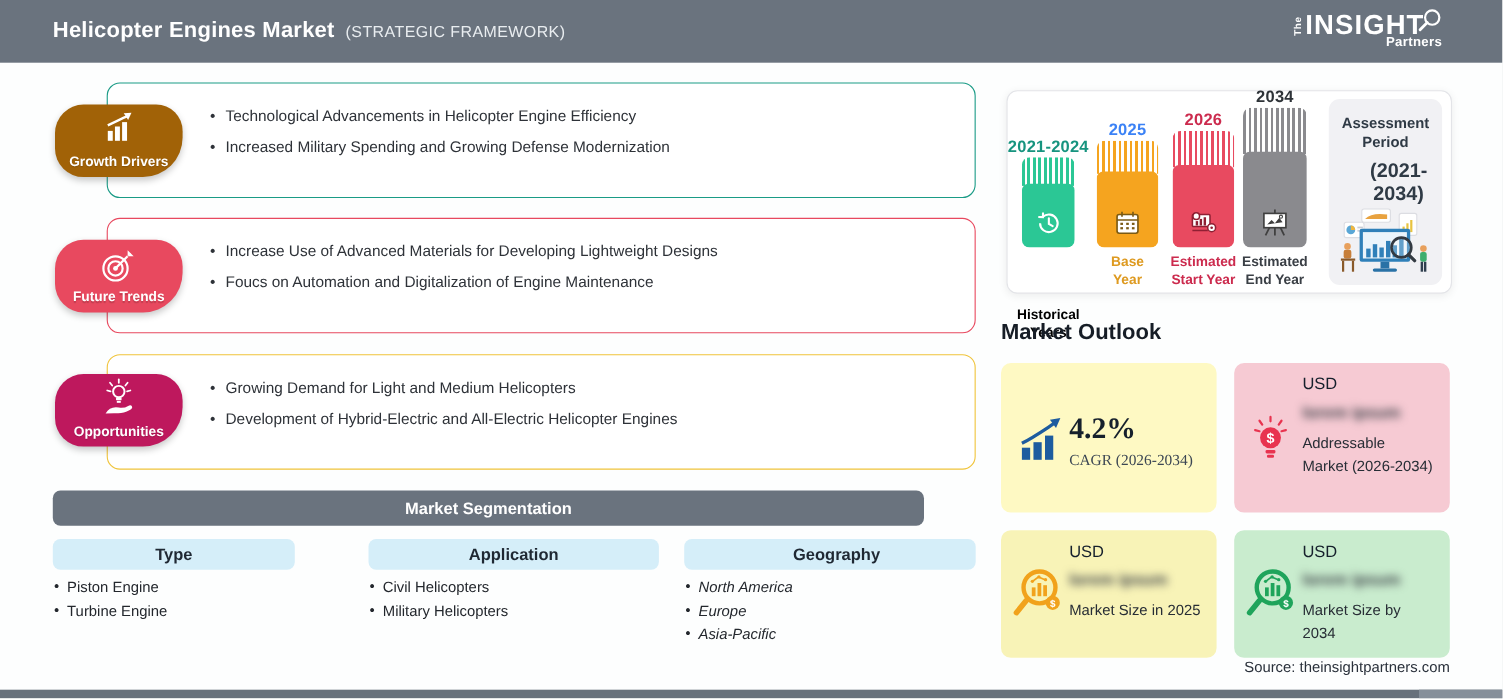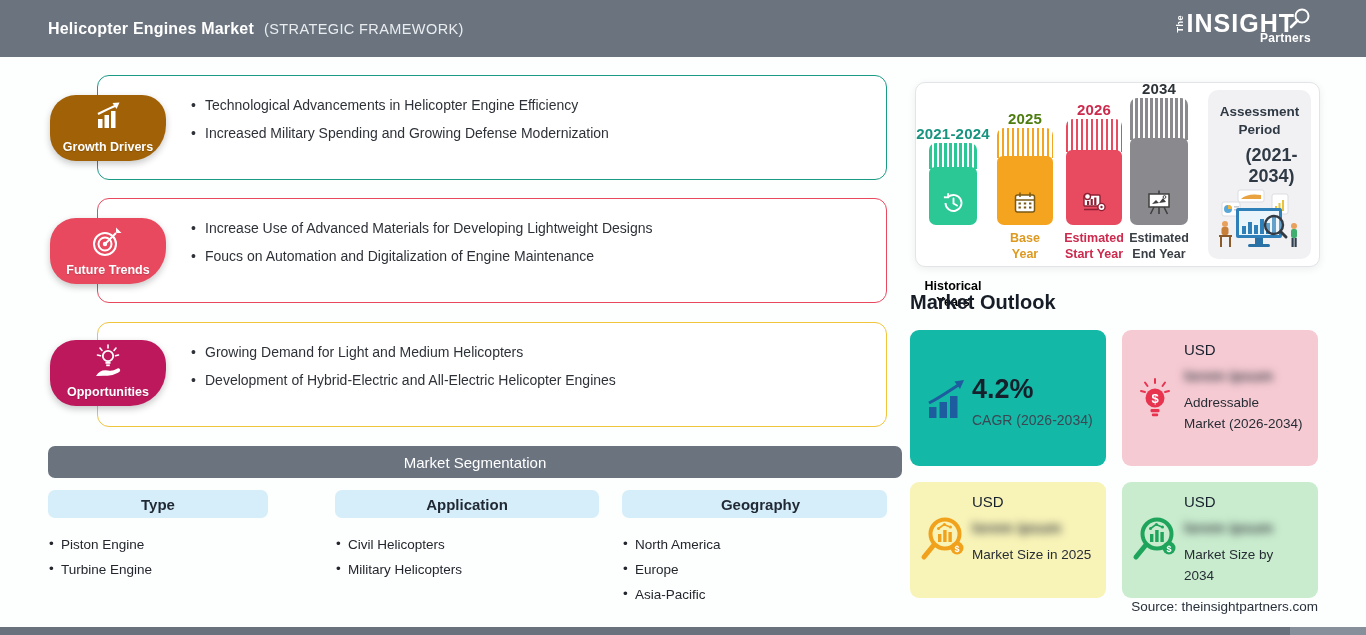--- a/index.html
+++ b/index.html
@@ -4,21 +4,21 @@
 <style>
   * { margin:0; padding:0; box-sizing:border-box; }
   body { background:#e9e9e9; font-family:"Liberation Sans", sans-serif; }
   .page { position:relative; width:1366px; height:635px; background:#fdfefe; overflow:hidden; }
 
   
   .topbar { position:absolute; top:0; left:0; right:0; height:57px; background:#6A737E;
             display:flex; align-items:center; justify-content:space-between;
             padding:0 55px 0 48px; }
   .title-wrap { display:flex; align-items:baseline; gap:10px; }
-  .main-title { color:#ffffff; font-size:16px; font-weight:bold; letter-spacing:.2px; }
+  .main-title { color:#ffffff; font-size:20px; font-weight:bold; letter-spacing:.2px; }
   .sub-title  { color:#e9edf0; font-size:14.5px; font-weight:normal; letter-spacing:.4px; }
   .logo { display:flex; align-items:flex-start; color:#fff; }
   .logo-the { writing-mode:vertical-rl; transform:rotate(180deg); font-size:9px; font-weight:bold;
               letter-spacing:.5px; line-height:1; margin:3px 2px 0 0; }
   .logo-main { display:flex; flex-direction:column; align-items:flex-end; }
   .logo-row { display:flex; align-items:flex-start; }
   .logo-insight { font-size:25px; font-weight:bold; letter-spacing:1px; line-height:.9; }
   .logo-mag { margin:-4px 0 0 -6px; }
   .logo-partners { font-size:12px; font-weight:bold; margin-top:-3px; letter-spacing:.3px; }
 
@@ -38,32 +38,32 @@
            display:flex; flex-direction:column; align-items:center; justify-content:flex-end;
            padding-bottom:7px; z-index:2; }
   .badge .blabel { color:#fff; font-weight:bold; font-size:12.5px; text-shadow:0 1px 1px rgba(0,0,0,.18); }
   .badge .bicon { position:absolute; top:6px; left:50%; transform:translateX(-50%); }
   .b1 { top:95px;  background:#a16207; }
   .b2 { top:218px; background:#E8495F; }
   .b3 { top:340px; background:#be185d; }
   .b3 .bicon { top:3px; }
 
   
-  .seg-bar { position:absolute; left:48px; top:446px; width:854px; height:32px;
-             background:#6A737E; border-radius:7px; color:#fff; font-weight:normal; font-size:15px;
+  .seg-bar { position:absolute; left:48px; top:446px; width:792px; height:32px;
+             background:#6A737E; border-radius:7px; color:#fff; font-weight:bold; font-size:15px;
              display:flex; align-items:center; justify-content:center; }
   .seg-head { position:absolute; top:490px; height:28px; background:#D5EEF9; border-radius:7px;
               display:flex; align-items:center; justify-content:center;
               font-weight:bold; font-size:15px; color:#1F2833; }
   .sh1 { left:48px;  width:220px; }
   .sh2 { left:335px; width:264px; }
   .sh3 { left:622px; width:265px;padding-left:12px; }
   .seg-list { position:absolute; top:527px; font-size:13.5px; color:#23272d; }
-  .sl1 { left:48px; } .sl2 { left:335px; } .sl3 { left:622px; }
-  .seg-list .seg-item { position:relative; padding-left:13px; margin-bottom:7.5px; line-height:14px;margin-top:11px; }
+  .sl1 { left:48px; } .sl2 { left:335px; } .sl3 { left:622px;font-style:italic; }
+  .seg-list .seg-item { position:relative; padding-left:13px; margin-bottom:7.5px; line-height:14px; }
   .seg-list .seg-item::before { content:"•"; position:absolute; left:1px; top:-1px; color:#23272d; }
 
   
   .tl-panel { position:absolute; left:915px; top:82px; width:405px; height:185px; background:#fff;
               border:1px solid #E3E4E8; border-radius:10px; box-shadow:0 2px 8px rgba(0,0,0,.07); }
   .tbar { position:absolute; border-radius:7px; overflow:hidden; }
   .tbar .stripes { position:absolute; top:0; left:0; right:0; background-color:#fff; }
   .tbar .solid   { position:absolute; left:0; right:0; bottom:0; }
   .tbar .bar-icon { position:absolute; left:50%; bottom:9px; transform:translateX(-50%); }
   .tb1 { left:929px;  top:143px; width:48px; height:82px;  }
@@ -74,40 +74,40 @@
   .tb2 .stripes { height:30px; background-image:repeating-linear-gradient(90deg,#F5A41F 0 2.5px,#fff 2.5px 5px); }
   .tb3 .stripes { height:33px; background-image:repeating-linear-gradient(90deg,#E84A60 0 2.5px,#fff 2.5px 5px); }
   .tb4 .stripes { height:42px; background-image:repeating-linear-gradient(90deg,#8A8A8E 0 2.5px,#fff 2.5px 5px); }
   .tb1 .solid { top:24px; background:#2BC795; border-radius:6px 6px 0 0; }
   .tb2 .solid { top:28px; background:#F5A41F; border-radius:6px 6px 0 0; }
   .tb3 .solid { top:31px; background:#E84A60; border-radius:6px 6px 0 0; }
   .tb4 .solid { top:40px; background:#8A8A8E; border-radius:6px 6px 0 0; }
 
   .ylab { position:absolute; font-weight:bold; font-size:15px; text-align:center; letter-spacing:.2px; }
   .y1 { left:906px;  width:94px; top:125px; color:#17947F; }
-  .y2 { left:997px;  width:56px; top:110px; color:#4d7c0f; }
+  .y2 { left:997px;  width:56px; top:110px; color:#3b82f6; }
   .y3 { left:1066px; width:56px; top:101px; color:#CC2B4E; }
   .y4 { left:1130px; width:58px; top:80px;  color:#2E3338; }
 
   .blab { position:absolute; top:230px; font-weight:bold; font-size:12.5px; text-align:center; line-height:1.3; }
   .bl1 { left:919px;  width:68px; color:#000000;margin-top:48px; }
   .bl2 { left:997px;  width:56px; color:#DE9A20; }
   .bl3 { left:1056px; width:76px; color:#CC2B4E; }
   .bl4 { left:1124px; width:70px; color:#3A3F45; }
 
   .assess { position:absolute; left:1208px; top:90px; width:103px; height:169px; background:#F1F1F4;
             border-radius:10px; text-align:center; padding-top:13px; }
   .a-title { font-size:13.5px; font-weight:bold; color:#2F3A45; line-height:1.3; }
   .a-range { font-size:18px; font-weight:bold; color:#2F3A45; margin-top:7px;margin-left:24px; }
   .a-illus { position:absolute; bottom:5px; left:50%; transform:translateX(-50%); }
 
   
   .mo-title { position:absolute; left:910px; top:291px; font-size:20px; font-weight:bold; color:#161D26; }
   .ocard { position:absolute; border-radius:9px; }
-  .oc1 { left:910px;  top:330px; width:196px; height:136px; background:#14b8a6; }
+  .oc1 { left:910px;  top:330px; width:196px; height:136px; background:#fef9c3;font-family:Liberation Serif, serif; }
   .oc2 { left:1122px; top:330px; width:196px; height:136px; background:#F6CAD3; }
   .oc3 { left:910px;  top:482px; width:196px; height:116px; background:#F8F3B7; }
   .oc4 { left:1122px; top:482px; width:196px; height:116px; background:#C9ECCE; }
   .oc-icon { position:absolute; }
   .oc1 .oc-icon { left:16px; top:48px; }
   .oc2 .oc-icon { left:12px; top:46px; }
   .oc3 .oc-icon { left:6px;  top:28px; }
   .oc4 .oc-icon { left:6px;  top:28px; }
   .big-val  { position:absolute; left:62px; top:44px; font-size:27px; font-weight:bold; color:#16202C; }
   .cagr-cap { position:absolute; left:62px; top:82px; font-size:14px; color:#3C4754; }

